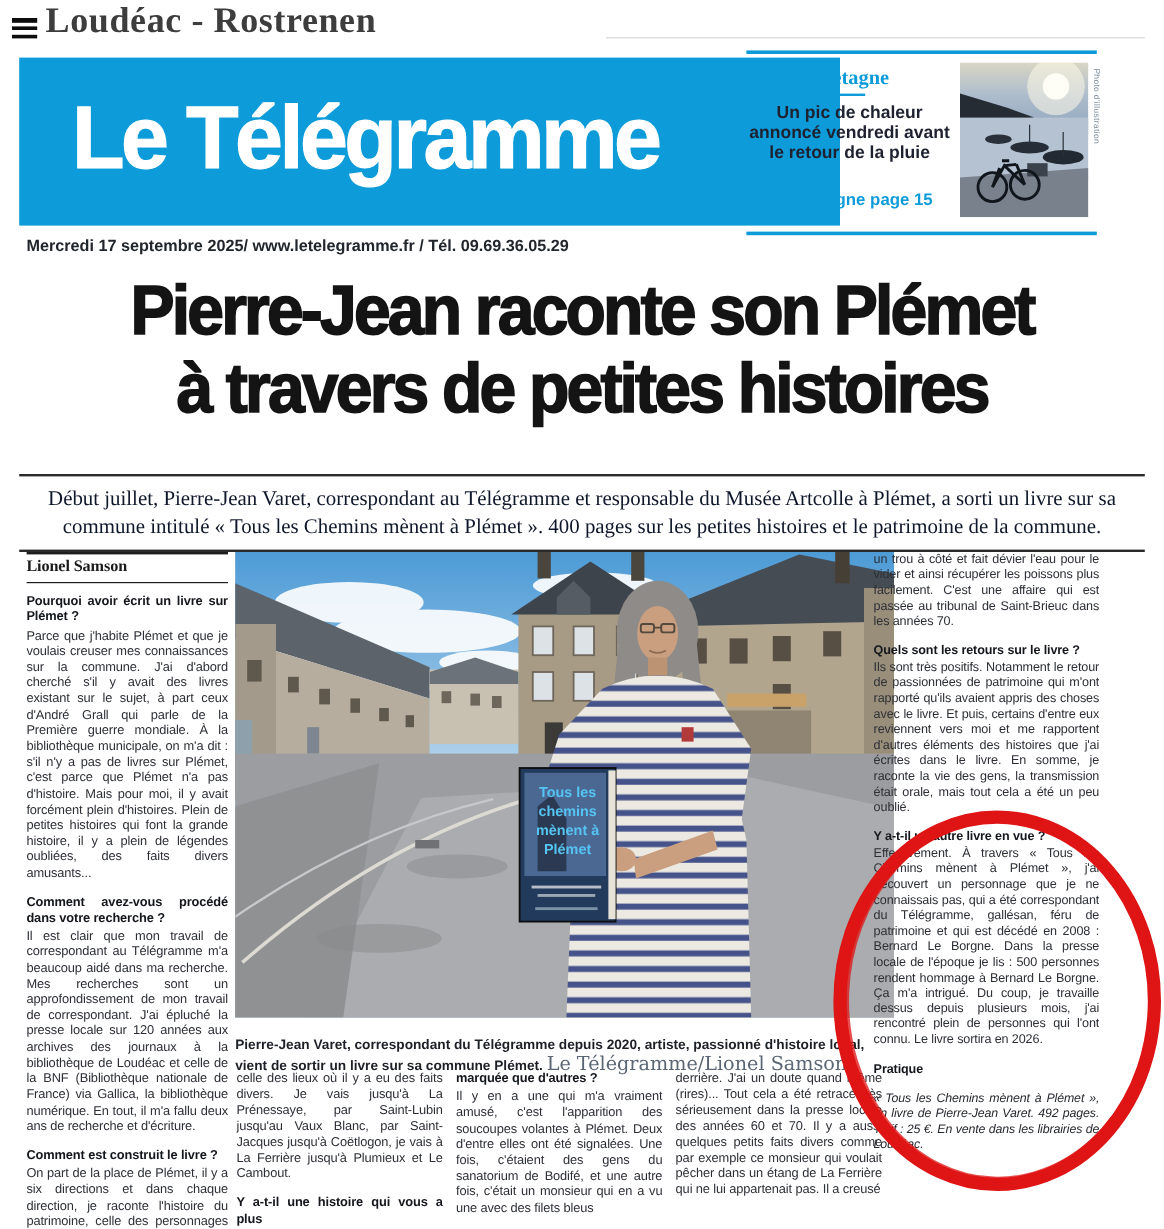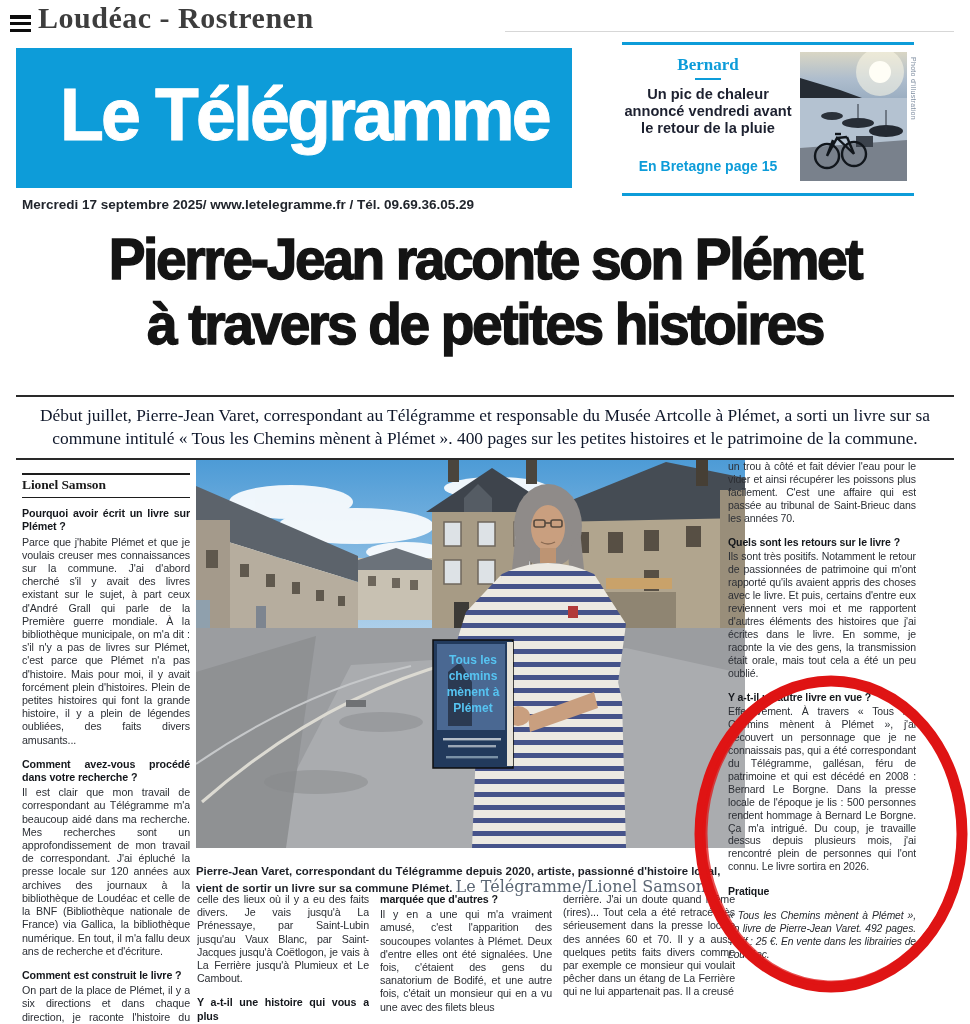--- a/index.html
+++ b/index.html
@@ -6,21 +6,21 @@
   #page{position:relative;width:970px;height:1024px;background:#fff;overflow:hidden;
         font-family:"Liberation Sans",sans-serif;color:#2c2f35;padding-left:44px;}
 
   
   .menu-icon{position:absolute;left:10px;top:15px;width:21px;height:18px;cursor:pointer;}
   .menu-icon .bar{height:3.6px;background:#0d0d0d;margin-bottom:3.2px;}
   .section-title{position:absolute;left:38px;top:1px;font-family:"Liberation Serif",serif;
         font-weight:700;font-size:30px;color:#3d3d3d;letter-spacing:.5px;}
   .hairline{position:absolute;left:505px;top:31px;width:449px;height:1px;background:#d7d7d7;}
 
-  .logo-box{position:absolute;left:16px;top:48px;width:556px;height:140px;background:#0d9cd9;}
+  .logo-box{position:absolute;left:16px;top:48px;width:684px;height:140px;background:#0d9cd9;}
   .logo-text{position:absolute;left:44px;top:50%;transform:translateY(-54%) scaleX(.97);
         transform-origin:left center;color:#fff;font-weight:700;font-size:74px;
         letter-spacing:-3px;-webkit-text-stroke:1px #fff;white-space:nowrap;}
 
   .teaser{position:absolute;left:622px;top:42px;width:292px;height:148px;
         border-top:3px solid #0d9cd9;border-bottom:3px solid #0d9cd9;}
   .teaser-text{position:absolute;left:0;top:10px;width:172px;text-align:center;}
   .kicker{font-family:"Liberation Serif",serif;font-weight:700;font-size:17px;color:#0d9cd9;}
   .kicker-rule{width:26px;height:2px;background:#0d9cd9;margin:3px auto 6px;}
   .teaser-title{font-weight:700;font-size:14.6px;line-height:1.16;color:#1d2130;}
@@ -49,21 +49,21 @@
   .col .p{margin:0;}
   .col .q{font-weight:700;color:#14171c;margin:11px 0 2px;}
   .col .q.first{margin-top:9px;}
   #col1{left:22px;top:460px;width:168px;height:564px;overflow:hidden;}
   #col2{left:197px;top:893px;width:172px;height:131px;overflow:hidden;}
   #col3{left:380px;top:893px;width:172px;height:131px;overflow:hidden;}
   #col4{left:563px;top:893px;width:172px;height:131px;overflow:hidden;}
   #col5{left:728px;top:460px;width:188px;height:564px;overflow:hidden;font-size:10.5px;line-height:12.9px;}
 
   .byline-block{border-top:2.5px solid #1d1d1d;border-bottom:1.5px solid #1d1d1d;
-        padding:3px 0 5px;margin-bottom:2px;margin-top:13px;}
+        padding:3px 0 5px;margin-bottom:2px;}
   .byline{font-family:"Liberation Serif",serif;font-weight:700;font-size:13.5px;color:#1b1b1b;}
 
   .pratique-label{font-weight:700;color:#14171c;margin-top:12px;}
   .pratique-text{font-style:italic;font-size:10.3px;line-height:13px;color:#26292e;margin-top:2px;}
 
   
   .photo{position:absolute;left:196px;top:460px;width:549px;height:388px;overflow:hidden;background:#9fb6c9;}
   .caption{position:absolute;left:196px;top:853px;width:549px;font-size:11.4px;line-height:15px;}
   .caption-bold{font-weight:700;color:#1c1f26;}
   .caption-credit{font-family:"DejaVu Serif",serif;font-size:16px;color:#5b6674;}
@@ -83,21 +83,21 @@
   </div>
   <div class="section-title">Loudéac - Rostrenen</div>
   <div class="hairline"></div>
 
   <div class="logo-box">
     <div class="logo-text">Le Télégramme</div>
   </div>
 
   <div class="teaser">
     <div class="teaser-text">
-      <div class="kicker">Bernard</div>
+      <div class="kicker">Bretagne</div>
       <div class="kicker-rule"></div>
       <div class="teaser-title">Un pic de chaleur annoncé vendredi avant le retour de la pluie</div>
       <div class="teaser-link">En Bretagne page 15</div>
     </div>
     <svg class="teaser-photo" viewBox="0 0 107 129" preserveAspectRatio="none">
       <defs>
         <linearGradient id="tsky" x1="0" y1="0" x2="0" y2="1">
           <stop offset="0" stop-color="#d9d6c4"></stop>
             <stop offset=".45" stop-color="#aebdcd"></stop>
             <stop offset="1" stop-color="#8ea4ba"></stop>

